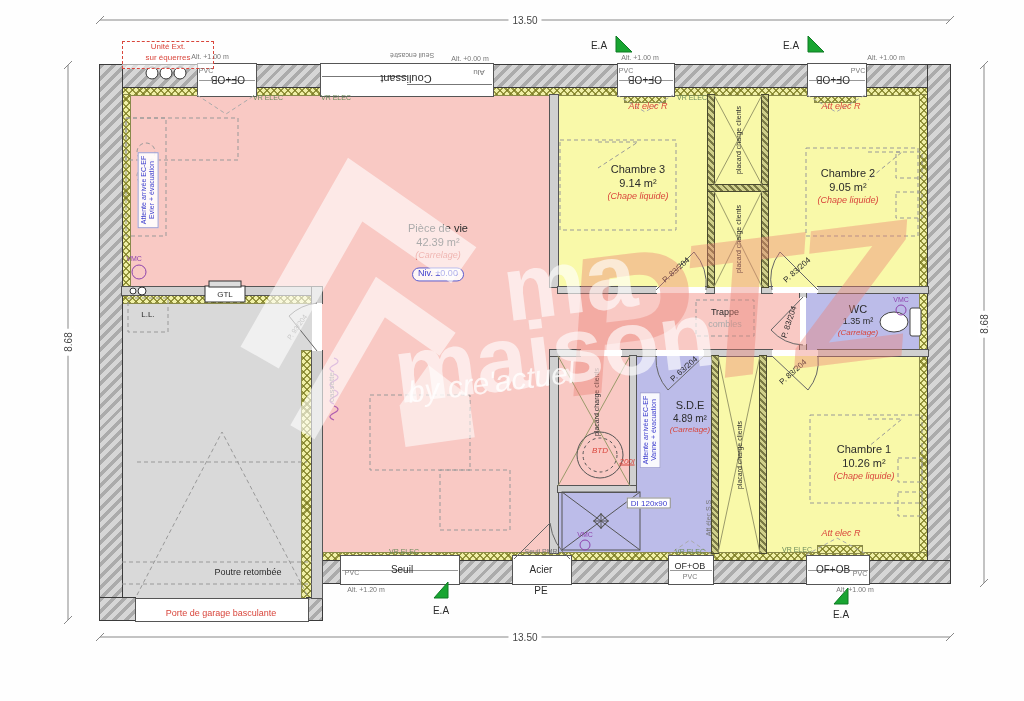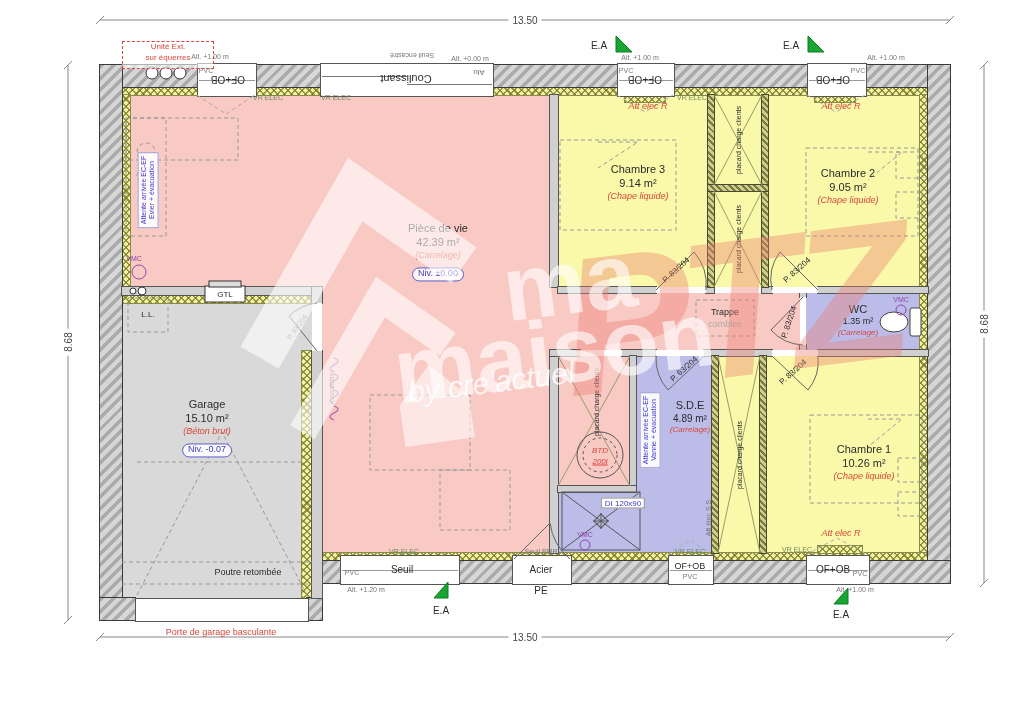--- a/index.html
+++ b/index.html
@@ -18,21 +18,21 @@
   .lbl{position:absolute;z-index:10;white-space:nowrap;transform:translate(-50%,-50%);color:#777;}
   .lbl.r180{transform:translate(-50%,-50%) rotate(180deg);}
   .lbl.v{transform:translate(-50%,-50%) rotate(-90deg);}
   .lbl.d42{transform:translate(-50%,-50%) rotate(-42deg);}
   .lbl.d55{transform:translate(-50%,-50%) rotate(-55deg);}
   .lbl.d72{transform:translate(-50%,-50%) rotate(-72deg);}
   .f7{font-size:7px;} .f8{font-size:8px;} .f9{font-size:9px;} .f10{font-size:10px;} .f11{font-size:11px;} .f13{font-size:11px;}
   .dk{color:#2b2b2b;} .red{color:#d9463c;text-align:center;} .blue{color:#3c3ccd;} .purple{color:#8e44ad;} .grn{color:#6a8a5a;} .ital{font-style:italic;}
   .rlabel{position:absolute;z-index:10;transform:translate(-50%,-50%);text-align:center;line-height:1.3;white-space:nowrap;}
   .lvl{display:inline-block;border:1px solid #5c5ccd;border-radius:8px;padding:0 5px;background:rgba(255,255,255,.85);color:#3c3ccd;font-size:9px;margin-top:1px;}
-  .boxw{background:#fff;border:1px solid #888;padding:0 3px;}
+  .boxw{background:#fff;border:1px solid #888;padding:0 3px;margin-left:26px;}
   .dashredbox{position:absolute;z-index:10;border:1px dashed #d9463c;background:rgba(255,255,255,.6);text-align:center;color:#d9463c;font-size:8px;line-height:1.35;}
   .vbox{position:absolute;z-index:10;transform:translate(-50%,-50%) rotate(-90deg);background:rgba(255,255,255,.9);border:1px solid #9a9ad0;color:#3c3ccd;font-size:7px;line-height:1.2;text-align:center;padding:1px 3px;white-space:nowrap;}
   .dim{position:absolute;z-index:11;transform:translate(-50%,-50%);background:#fff;padding:0 4px;font-size:10px;color:#444;}
   .dim.v{transform:translate(-50%,-50%) rotate(-90deg);}
   svg.deco{position:absolute;left:0;top:0;z-index:7;pointer-events:none;}
   .wm{position:absolute;left:0;top:0;width:1024px;height:701px;z-index:20;pointer-events:none;}
   .wm .t{position:absolute;transform-origin:left top;font-weight:bold;}
 </style>
 </head>
 <body>
@@ -261,26 +261,20 @@
   <div class="dim" style="left:525px;top:637px;">13.50</div>
   <div class="dim v" style="left:68px;top:342px;">8.68</div>
   <div class="dim v" style="left:984px;top:324px;">8.68</div>
 
   <div class="rlabel" style="left:438px;top:252px;">
     <div class="f13 dk">Pièce de vie</div>
     <div class="f11 dk">42.39 m²</div>
     <div class="f9 red ital">(Carrelage)</div>
     <div><span class="lvl">Niv. ±0.00</span></div>
   </div>
-  <div class="rlabel" style="left:207px;top:428px;">
-    <div class="f13 dk">Garage</div>
-    <div class="f11 dk">15.10 m²</div>
-    <div class="f9 red ital">(Béton brut)</div>
-    <div><span class="lvl">Niv. -0.07</span></div>
-  </div>
   <div class="rlabel" style="left:638px;top:182px;">
     <div class="f13 dk">Chambre 3</div>
     <div class="f11 dk">9.14 m²</div>
     <div class="f9 red ital">(Chape liquide)</div>
   </div>
   <div class="rlabel" style="left:848px;top:186px;">
     <div class="f13 dk">Chambre 2</div>
     <div class="f11 dk">9.05 m²</div>
     <div class="f9 red ital">(Chape liquide)</div>
   </div>
@@ -328,37 +322,37 @@
   <div class="vbox" style="left:148px;top:190px;">
     <div>Attente arrivée EC-EF</div>
     <div>Evier + évacuation</div>
   </div>
   <div class="lbl f7 purple" style="left:134px;top:258px;">VMC</div>
   <div class="lbl f8 dk" style="left:148px;top:314px;">L.L.</div>
   <div class="lbl f8 dk" style="left:225px;top:294px;">GTL</div>
   <div class="lbl f8 v" style="left:331px;top:387px;">cassette</div>
   <div class="lbl f7 d55" style="left:297px;top:327px;">P. 93/204</div>
   <div class="lbl f9 dk" style="left:225px;top:572px;padding-left:46px;">Poutre retombée</div>
-  <div class="lbl f9 red" style="left:221px;top:632px;">Porte de garage basculante</div>
+  <div class="lbl f9 red" style="left:221px;top:613px;">Porte de garage basculante</div>
 
   <div class="lbl f9 dk" style="left:725px;top:312px;">Trappe</div>
   <div class="lbl f9" style="left:725px;top:324px;color:#aaa;">combles</div>
   <div class="lbl f8 d42 dk" style="left:676px;top:270px;">P. 83/204</div>
   <div class="lbl f8 d42 dk" style="left:797px;top:270px;">P. 83/204</div>
   <div class="lbl f8 d72 dk" style="left:789px;top:322px;">P. 83/204</div>
   <div class="lbl f8 d42 dk" style="left:684px;top:369px;">P. 63/204</div>
   <div class="lbl f8 d42 dk" style="left:793px;top:372px;">P. 83/204</div>
   <div class="lbl f7 purple" style="left:901px;top:299px;">VMC</div>
 
   <div class="lbl f7 v dk" style="left:738px;top:140px;">placard charge clients</div>
   <div class="lbl f7 v dk" style="left:738px;top:239px;">placard charge clients</div>
   <div class="lbl f7 v dk" style="left:739px;top:455px;">placard charge clients</div>
   <div class="lbl f7 v dk" style="left:596px;top:402px;">placard charge clients</div>
   <div class="lbl f8 red ital" style="left:600px;top:450px;">BTD</div>
-  <div class="lbl f8 red ital" style="left:600px;top:461px;text-decoration:underline;">200l</div>
+  <div class="lbl f8 red ital" style="left:627px;top:461px;text-decoration:underline;">200l</div>
   <div class="vbox" style="left:650px;top:430px;">
     <div>Attente arrivée EC-EF</div>
     <div>Vanne + évacuation</div>
   </div>
   <div class="lbl f8 blue boxw" style="left:623px;top:503px;">DI 120x90</div>
   <div class="lbl f7 purple" style="left:585px;top:534px;">VMC</div>
   <div class="lbl f7 v" style="left:708px;top:518px;">Att élec S.S</div>
 
   <div class="lbl f7 grn" style="left:404px;top:551px;">VR ELEC</div>
   <div class="lbl f10 dk" style="left:402px;top:569px;">Seuil</div>

